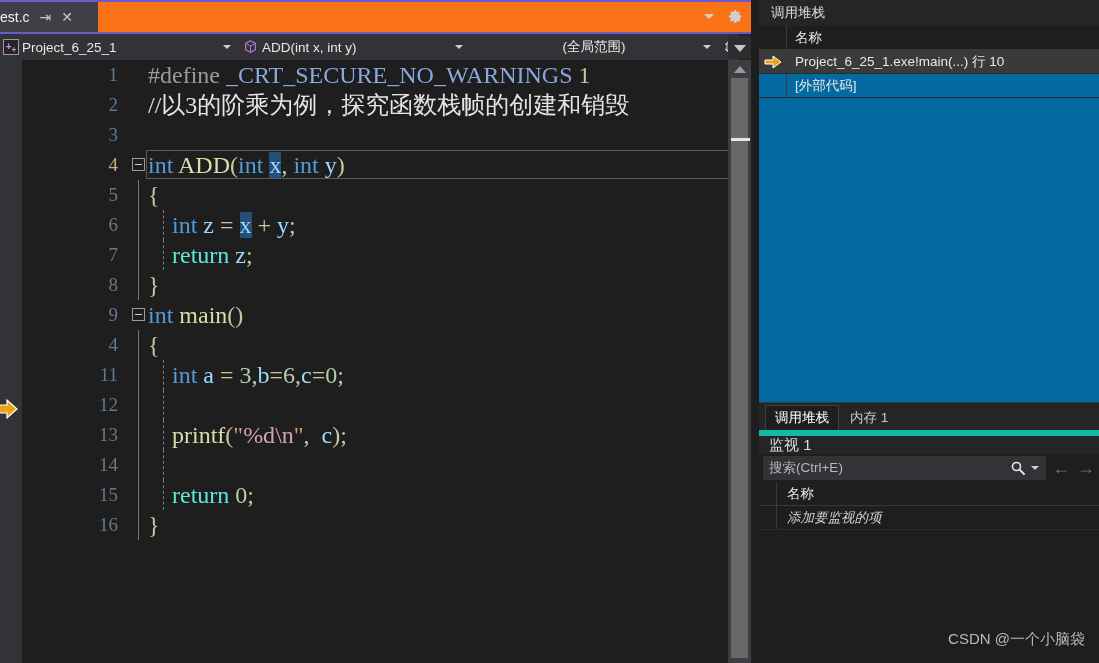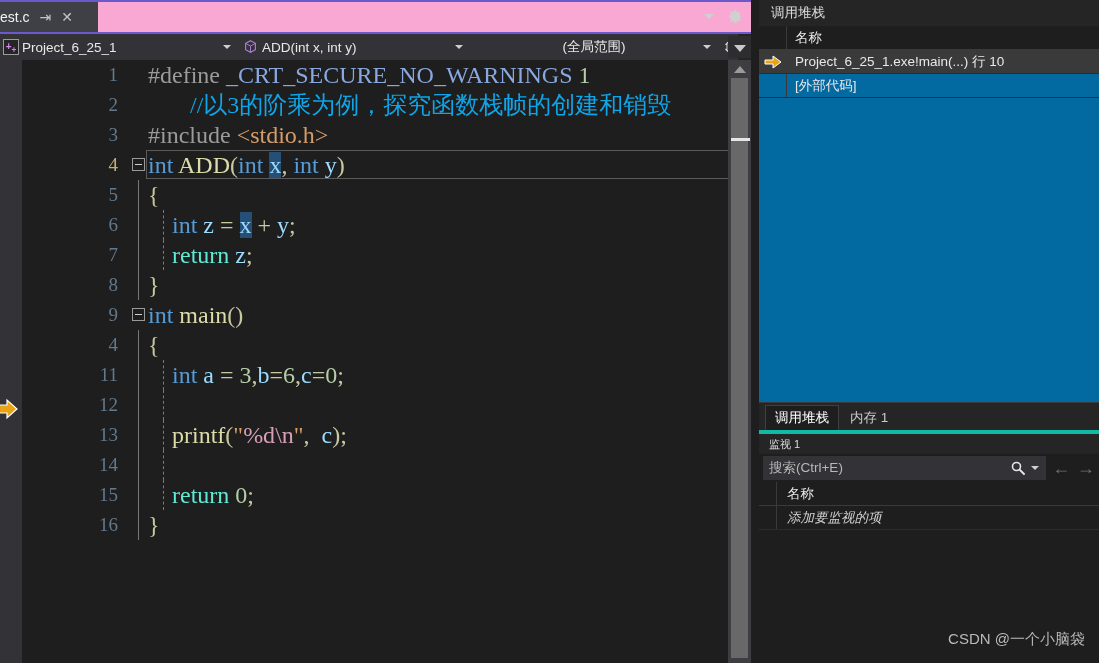--- a/index.html
+++ b/index.html
@@ -8,21 +8,21 @@
     background: #1e1e1e;
     font-family: "Liberation Sans", sans-serif;
     overflow: hidden;
   }
   #app { position: relative; width: 1099px; height: 663px; background: #1e1e1e; }
 
   
   #editor-pane { position: absolute; left: 0; top: 0; width: 751px; height: 663px; background: #1e1e1e; }
 
   
-  .tabstrip { position: absolute; left: 0; top: 0; width: 751px; height: 32px; background: #f9a8d4; }
+  .tabstrip { position: absolute; left: 0; top: 0; width: 751px; height: 32px; background: #f97316; }
   .tabstrip .accent { position: absolute; left: 0; top: 0; width: 751px; height: 2px; background: #6a5acd; }
   .doc-tab {
     position: absolute; left: -22px; top: 2px; height: 30px; width: 120px;
     background: #3f3f46; display: flex; align-items: center; padding: 0 8px 0 22px;
     color: #f1f1f1; font-size: 14px; gap: 10px;
   }
   .doc-tab .tab-label { white-space: nowrap; }
   .pin-icon, .close-icon { color: #c5c5c5; font-size: 14px; line-height: 1; }
   .tab-right { position: absolute; right: 8px; top: 2px; height: 28px; display: flex; align-items: center; gap: 14px; }
   .caret-dn { width: 0; height: 0; border-left: 5px solid transparent; border-right: 5px solid transparent; border-top: 5px solid #cfcfcf; }
@@ -62,21 +62,21 @@
   .glyph .box::before { content:""; position:absolute; left:2px; top:5px; width:7px; height:1px; background:#cfcfcf; }
   .vline { position: absolute; left: 116px; width: 1px; background: #777; }
   .vdash { position: absolute; left: 141px; width: 1px; border-left: 1px dashed #7a7a7a; }
   .code-text { position: absolute; left: 126px; top: 0; font-size: 24px; line-height: 30px; white-space: pre;
         font-family: "Liberation Serif", serif; letter-spacing: 0px; }
 
   
   .t-pre   { color: #9b9b9b; }
   .t-macro { color: #8aa8e0; }
   .t-num   { color: #b5cea8; }
-  .t-cmt   { color: #0ea5e9; margin-left: 42px; }
+  .t-cmt   { color: #e5e5e5; }
   .t-inc   { color: #d69d6a; }
   .t-kw    { color: #569cd6; }
   .t-fn    { color: #dcdcaa; }
   .t-var   { color: #9cdcfe; }
   .t-punc  { color: #c8c8a0; }
   .t-ret   { color: #5eead4; }
   .t-str   { color: #d69d6a; }
   .t-esc   { color: #d7a0b9; }
   .t-plain { color: #d4d4d4; }
   .sel     { background: #264f78; color: #9cdcfe; }
@@ -108,21 +108,21 @@
   .cs-row .rg { width: 28px; height: 100%; display:flex; align-items:center; justify-content:center; border-right: 1px solid #3a3a3a; }
   .cs-row .rn { padding-left: 8px; white-space: nowrap; }
 
   .cs-body { height: 352px; background: #0369a1; }
 
   
   .panel-tabs { height: 28px; background: #252526; display: flex; align-items: flex-end; padding-left: 6px; gap: 2px; border-top: 1px solid #3a3a3a;}
   .ptab { height: 25px; padding: 0 9px; display:flex; align-items:center; font-size: 13.5px; color: #c9c9c9; }
   .ptab.sel { background: #1e1e1e; color: #ffffff; border: 1px solid #3f3f46; border-bottom: none; }
 
-  .watch-title { height: 24px; background: #252526; color: #dcdcdc; font-size: 11px; display:flex; align-items:center; padding-left: 10px; border-top: 4px solid #14b8a6; }
+  .watch-title { height: 24px; background: #252526; color: #dcdcdc; font-size: 15px; display:flex; align-items:center; padding-left: 10px; border-top: 6px solid #14b8a6; }
   .search-row { height: 28px; background: #1e1e1e; display: flex; align-items: center; padding: 0 4px; gap: 6px; }
   .search-box { flex: 0 0 283px; height: 24px; background: #333337; display: flex; align-items: center; padding: 0 6px;
       color: #b8b8b8; font-size: 13.5px; position: relative; }
   .search-box .mag { position: absolute; right: 20px; top: 4px; }
   .search-box .dd { position: absolute; right: 7px; top: 10px; width:0;height:0;
       border-left:4px solid transparent;border-right:4px solid transparent;border-top:4px solid #cfcfcf; }
   .nav-arrow { color: #6f6f6f; font-size: 18px; line-height: 1; width: 22px; text-align: center; }
 
   .watch-grid-head { height: 24px; display:flex; align-items:center; font-size: 13.5px; color: #e8e8e8; border-bottom:1px solid #3a3a3a; }
   .watch-grid-head .col-gutter { width: 18px; height:100%; border-right:1px solid #3a3a3a; }
@@ -194,21 +194,20 @@
         <div class="code-row">
           <div class="ln">1</div>
           <div class="code-text"><span class="t-pre">#define </span><span class="t-macro">_CRT_SECURE_NO_WARNINGS </span><span class="t-num">1</span></div>
         </div>
         <div class="code-row">
           <div class="ln">2</div>
           <div class="code-text"><span class="t-cmt">//以3的阶乘为例，探究函数栈帧的创建和销毁</span></div>
         </div>
         <div class="code-row">
           <div class="ln">3</div>
-          <div class="code-text"><span class="t-pre">#include </span><span class="t-inc">&lt;stdio.h&gt;</span></div>
         </div>
         <div class="code-row">
           <div class="ln cur">4</div>
           <div class="glyph">
             <div class="box"></div>
           </div>
           <div class="cur-line-box"></div>
           <div class="code-text"><span class="t-kw">int</span><span class="t-plain"> </span><span class="t-fn">ADD</span><span class="t-punc">(</span><span class="t-kw">int</span><span class="t-plain"> </span><span class="sel">x</span><span class="t-punc">,</span><span class="t-plain"> </span><span class="t-kw">int</span><span class="t-plain"> </span><span class="t-var">y</span><span class="t-punc">)</span></div>
         </div>
         <div class="code-row">

